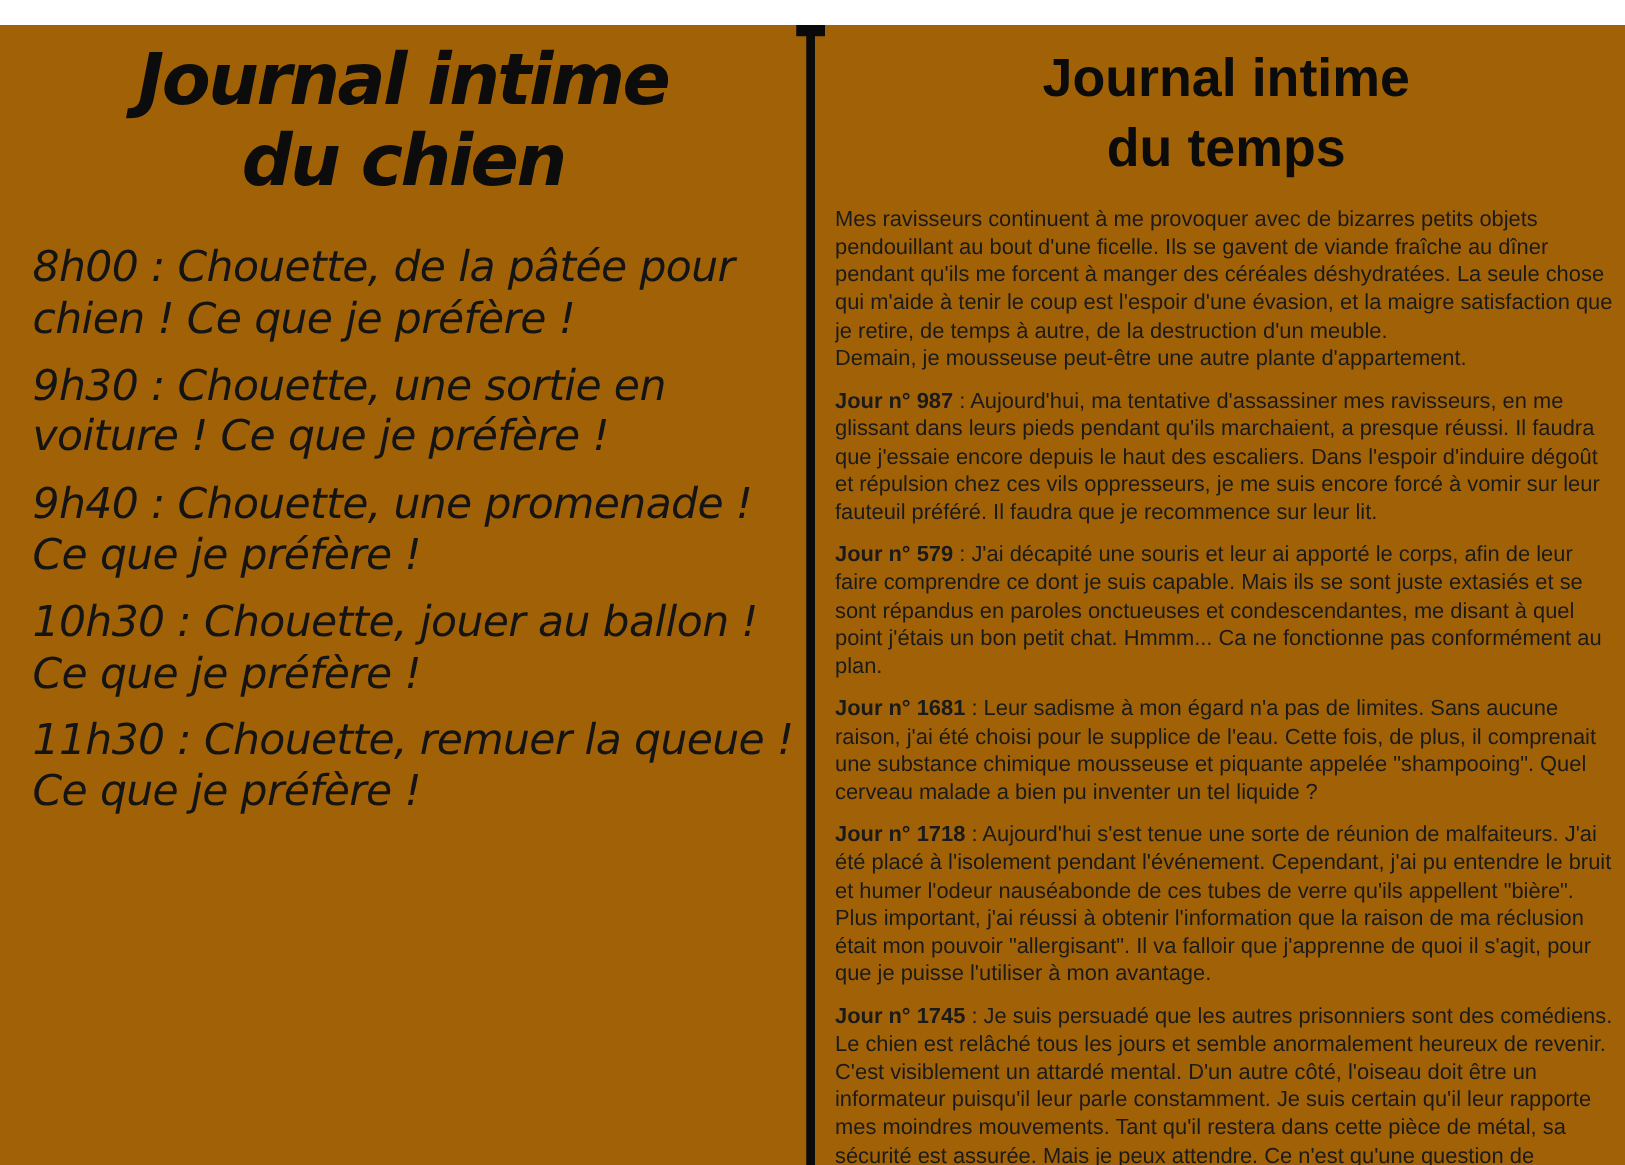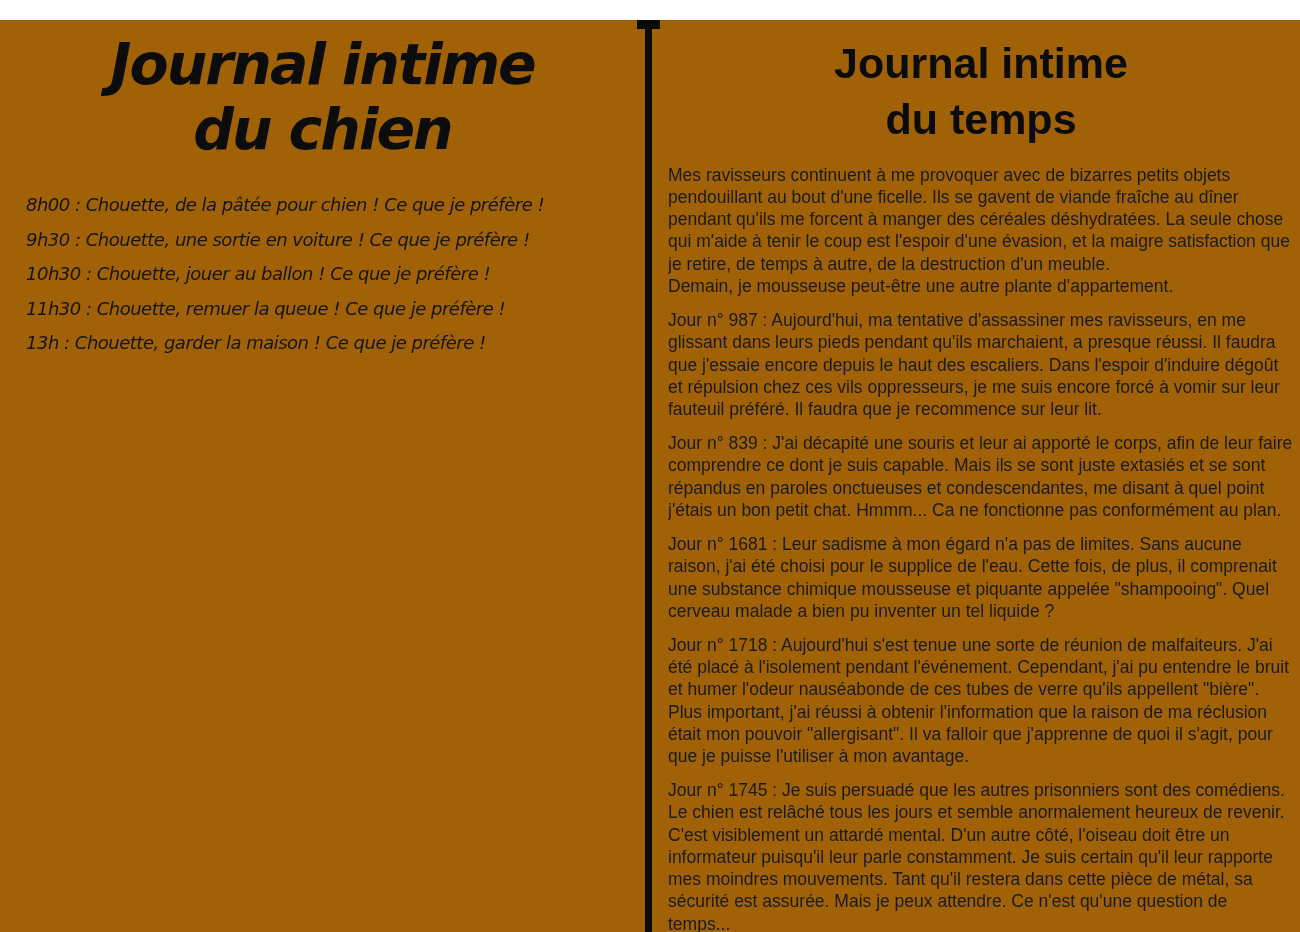--- a/index.html
+++ b/index.html
@@ -33,21 +33,21 @@
     text-align: center;
     font-weight: bold;
     font-size: 57px;
     line-height: 1.14;
     letter-spacing: -2px;
     color: #0c0c0c;
   }
   .dog-entries {
     margin-top: 32px;
     padding: 0 4px 0 26px;
-    font-size: 18px;
+    font-size: 34px;
     line-height: 1.2;
     letter-spacing: -0.5px;
     color: #141414;
   }
   .dog-entry {
     margin: 0 0 13px 0;
   }
   .dog-entry.clip {
     white-space: nowrap;
     overflow: hidden;
@@ -106,58 +106,58 @@
   .cat-heading {
     font-weight: bold;
   }
   .cat-para {
     margin: 0 0 12px 0;
   }
   .cat-para.tight {
     margin: 0;
   }
   .cat-label {
-    font-weight: normal;
+    font-weight: bold;
   }
 </style>
 </head>
 <body>
 
 <div class="page">
 
   <div class="left-panel">
     <div class="dog-title">
       <div>Journal intime</div>
       <div>du chien</div>
     </div>
     <div class="dog-entries">
       <p class="dog-entry">8h00 : Chouette, de la pâtée pour chien ! Ce que je préfère !</p>
       <p class="dog-entry">9h30 : Chouette, une sortie en voiture ! Ce que je préfère !</p>
+      <p class="dog-entry">9h40 : Chouette, une promenade ! Ce que je préfère !</p>
       <p class="dog-entry">10h30 : Chouette, jouer au ballon ! Ce que je préfère !</p>
       <p class="dog-entry">11h30 : Chouette, remuer la queue ! Ce que je préfère !</p>
-      <p class="dog-entry">13h : Chouette, garder la maison ! Ce que je préfère !</p>
     </div>
   </div>
 
   <div class="divider-cap"></div>
   <div class="divider-v"></div>
   <div class="left-bottom-border"></div>
 
   <div class="right-panel">
     <div class="cat-title">
       <div>Journal intime</div>
       <div>du temps</div>
     </div>
     <div class="cat-body">
       <p class="cat-para tight">Mes ravisseurs continuent à me provoquer avec de bizarres petits objets pendouillant au bout d'une ficelle. Ils se gavent de viande fraîche au dîner pendant qu'ils me forcent à manger des céréales déshydratées. La seule chose qui m'aide à tenir le coup est l'espoir d'une évasion, et la maigre satisfaction que je retire, de temps à autre, de la destruction d'un meuble.</p>
       <p class="cat-para">Demain, je mousseuse peut-être une autre plante d'appartement.</p>
 
       <p class="cat-para"><strong class="cat-label">Jour n° 987</strong> <span>: Aujourd'hui, ma tentative d'assassiner mes ravisseurs, en me glissant dans leurs pieds pendant qu'ils marchaient, a presque réussi. Il faudra que j'essaie encore depuis le haut des escaliers. Dans l'espoir d'induire dégoût et répulsion chez ces vils oppresseurs, je me suis encore forcé à vomir sur leur fauteuil préféré. Il faudra que je recommence sur leur lit.</span></p>
 
-      <p class="cat-para"><strong class="cat-label">Jour n° 839</strong> <span>: J'ai décapité une souris et leur ai apporté le corps, afin de leur faire comprendre ce dont je suis capable. Mais ils se sont juste extasiés et se sont répandus en paroles onctueuses et condescendantes, me disant à quel point j'étais un bon petit chat. Hmmm... Ca ne fonctionne pas conformément au plan.</span></p>
+      <p class="cat-para"><strong class="cat-label">Jour n° 579</strong> <span>: J'ai décapité une souris et leur ai apporté le corps, afin de leur faire comprendre ce dont je suis capable. Mais ils se sont juste extasiés et se sont répandus en paroles onctueuses et condescendantes, me disant à quel point j'étais un bon petit chat. Hmmm... Ca ne fonctionne pas conformément au plan.</span></p>
 
       <p class="cat-para"><strong class="cat-label">Jour n° 1681</strong> <span>: Leur sadisme à mon égard n'a pas de limites. Sans aucune raison, j'ai été choisi pour le supplice de l'eau. Cette fois, de plus, il comprenait une substance chimique mousseuse et piquante appelée "shampooing". Quel cerveau malade a bien pu inventer un tel liquide ?</span></p>
 
       <p class="cat-para"><strong class="cat-label">Jour n° 1718</strong> <span>: Aujourd'hui s'est tenue une sorte de réunion de malfaiteurs. J'ai été placé à l'isolement pendant l'événement. Cependant, j'ai pu entendre le bruit et humer l'odeur nauséabonde de ces tubes de verre qu'ils appellent "bière". Plus important, j'ai réussi à obtenir l'information que la raison de ma réclusion était mon pouvoir "allergisant". Il va falloir que j'apprenne de quoi il s'agit, pour que je puisse l'utiliser à mon avantage.</span></p>
 
       <p class="cat-para"><strong class="cat-label">Jour n° 1745</strong> <span>: Je suis persuadé que les autres prisonniers sont des comédiens. Le chien est relâché tous les jours et semble anormalement heureux de revenir. C'est visiblement un attardé mental. D'un autre côté, l'oiseau doit être un informateur puisqu'il leur parle constamment. Je suis certain qu'il leur rapporte mes moindres mouvements. Tant qu'il restera dans cette pièce de métal, sa sécurité est assurée. Mais je peux attendre. Ce n'est qu'une question de temps...</span></p>
     </div>
   </div>
 
 </div>

